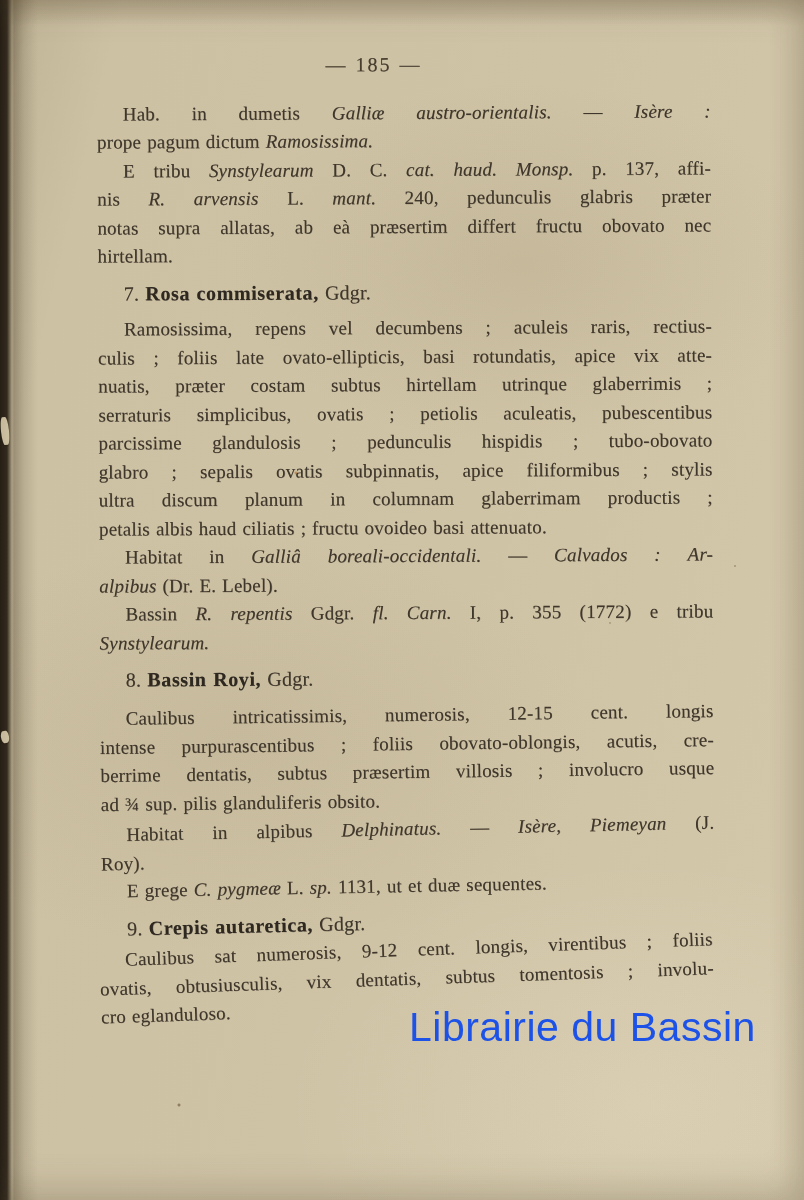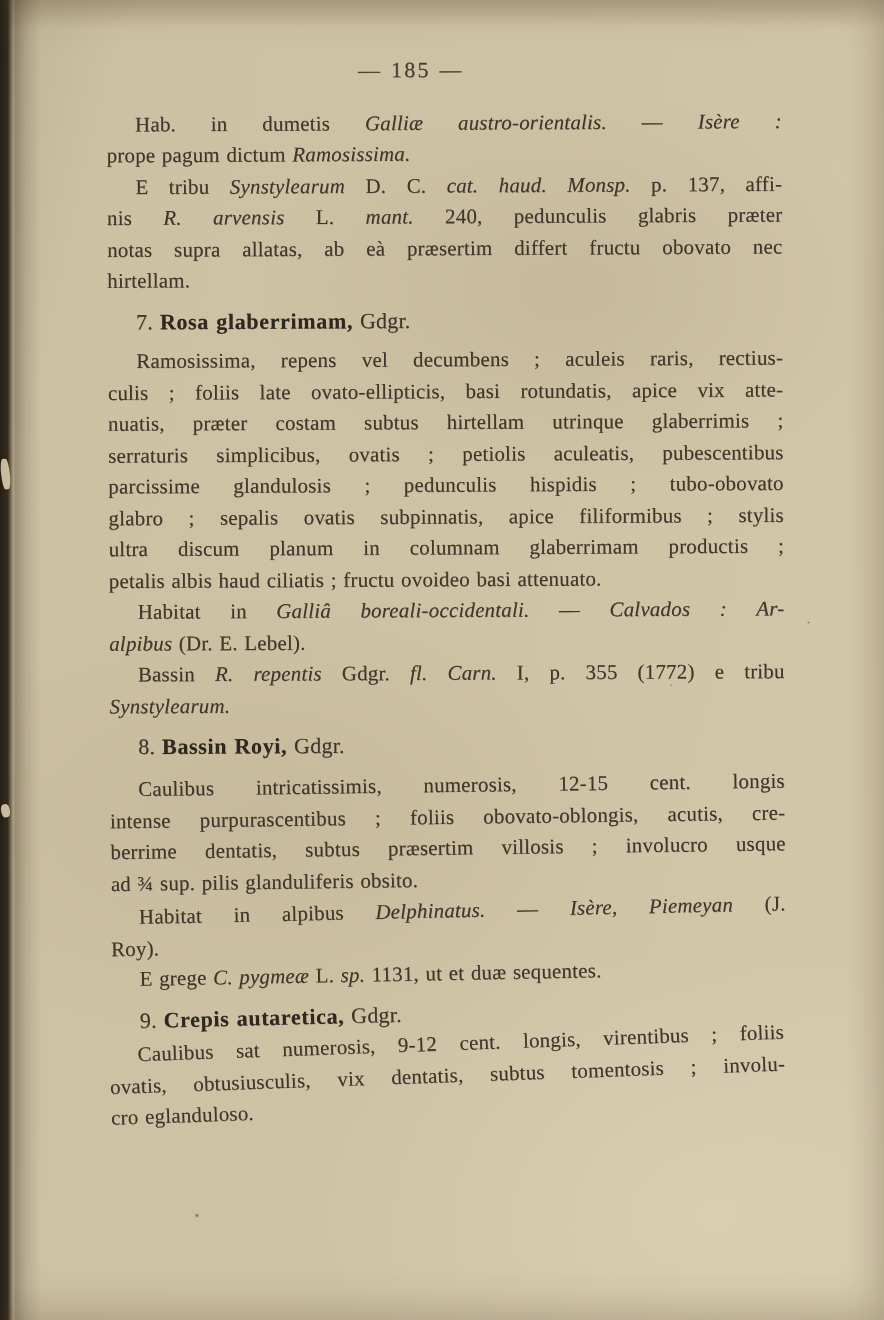--- a/index.html
+++ b/index.html
@@ -83,21 +83,21 @@
         <div class="line indent just"><span>Hab. in dumetis </span><span class="it">Galliæ austro-orientalis.</span><span> — </span><span class="it">Isère :</span></div>
         <div class="line"><span>prope pagum dictum </span><span class="it">Ramosissima.</span></div>
       </div>
       <div class="block para">
         <div class="line indent just"><span>E tribu </span><span class="it">Synstylearum</span><span> D. C. </span><span class="it">cat. haud. Monsp.</span><span> p. 137, affi-</span></div>
         <div class="line just"><span>nis </span><span class="it">R. arvensis</span><span> L. </span><span class="it">mant.</span><span> 240, pedunculis glabris præter</span></div>
         <div class="line just"><span>notas supra allatas, ab eà præsertim differt fructu obovato nec</span></div>
         <div class="line"><span>hirtellam.</span></div>
       </div>
       <div class="block heading">
-        <div class="line"><span>7. </span><span class="bd">Rosa glaberrimam,</span><span> Gdgr.</span></div>
+        <div class="line"><span>7. </span><span class="bd">Rosa commiserata,</span><span> Gdgr.</span></div>
       </div>
       <div class="block para">
         <div class="line indent just"><span>Ramosissima, repens vel decumbens ; aculeis raris, rectius-</span></div>
         <div class="line just"><span>culis ; foliis late ovato-ellipticis, basi rotundatis, apice vix atte-</span></div>
         <div class="line just"><span>nuatis, præter costam subtus hirtellam utrinque glaberrimis ;</span></div>
         <div class="line just"><span>serraturis simplicibus, ovatis ; petiolis aculeatis, pubescentibus</span></div>
         <div class="line just"><span>parcissime glandulosis ; pedunculis hispidis ; tubo-obovato</span></div>
         <div class="line just"><span>glabro ; sepalis ovatis subpinnatis, apice filiformibus ; stylis</span></div>
         <div class="line just"><span>ultra discum planum in columnam glaberrimam productis ;</span></div>
         <div class="line"><span>petalis albis haud ciliatis ; fructu ovoideo basi attenuato.</span></div>
@@ -128,14 +128,15 @@
       </div>
       <div class="block heading">
         <div class="line"><span>9. </span><span class="bd">Crepis autaretica,</span><span> Gdgr.</span></div>
       </div>
       <div class="block para">
         <div class="line indent just"><span>Caulibus sat numerosis, 9-12 cent. longis, virentibus ; foliis</span></div>
         <div class="line just"><span>ovatis, obtusiusculis, vix dentatis, subtus tomentosis ; involu-</span></div>
         <div class="line"><span>cro eglanduloso.</span></div>
       </div>
     </div>
+  <div class="watermark">Librairie du Bassin</div>
   <div class="vignette"></div>
 </div>
 
 </body></html>

